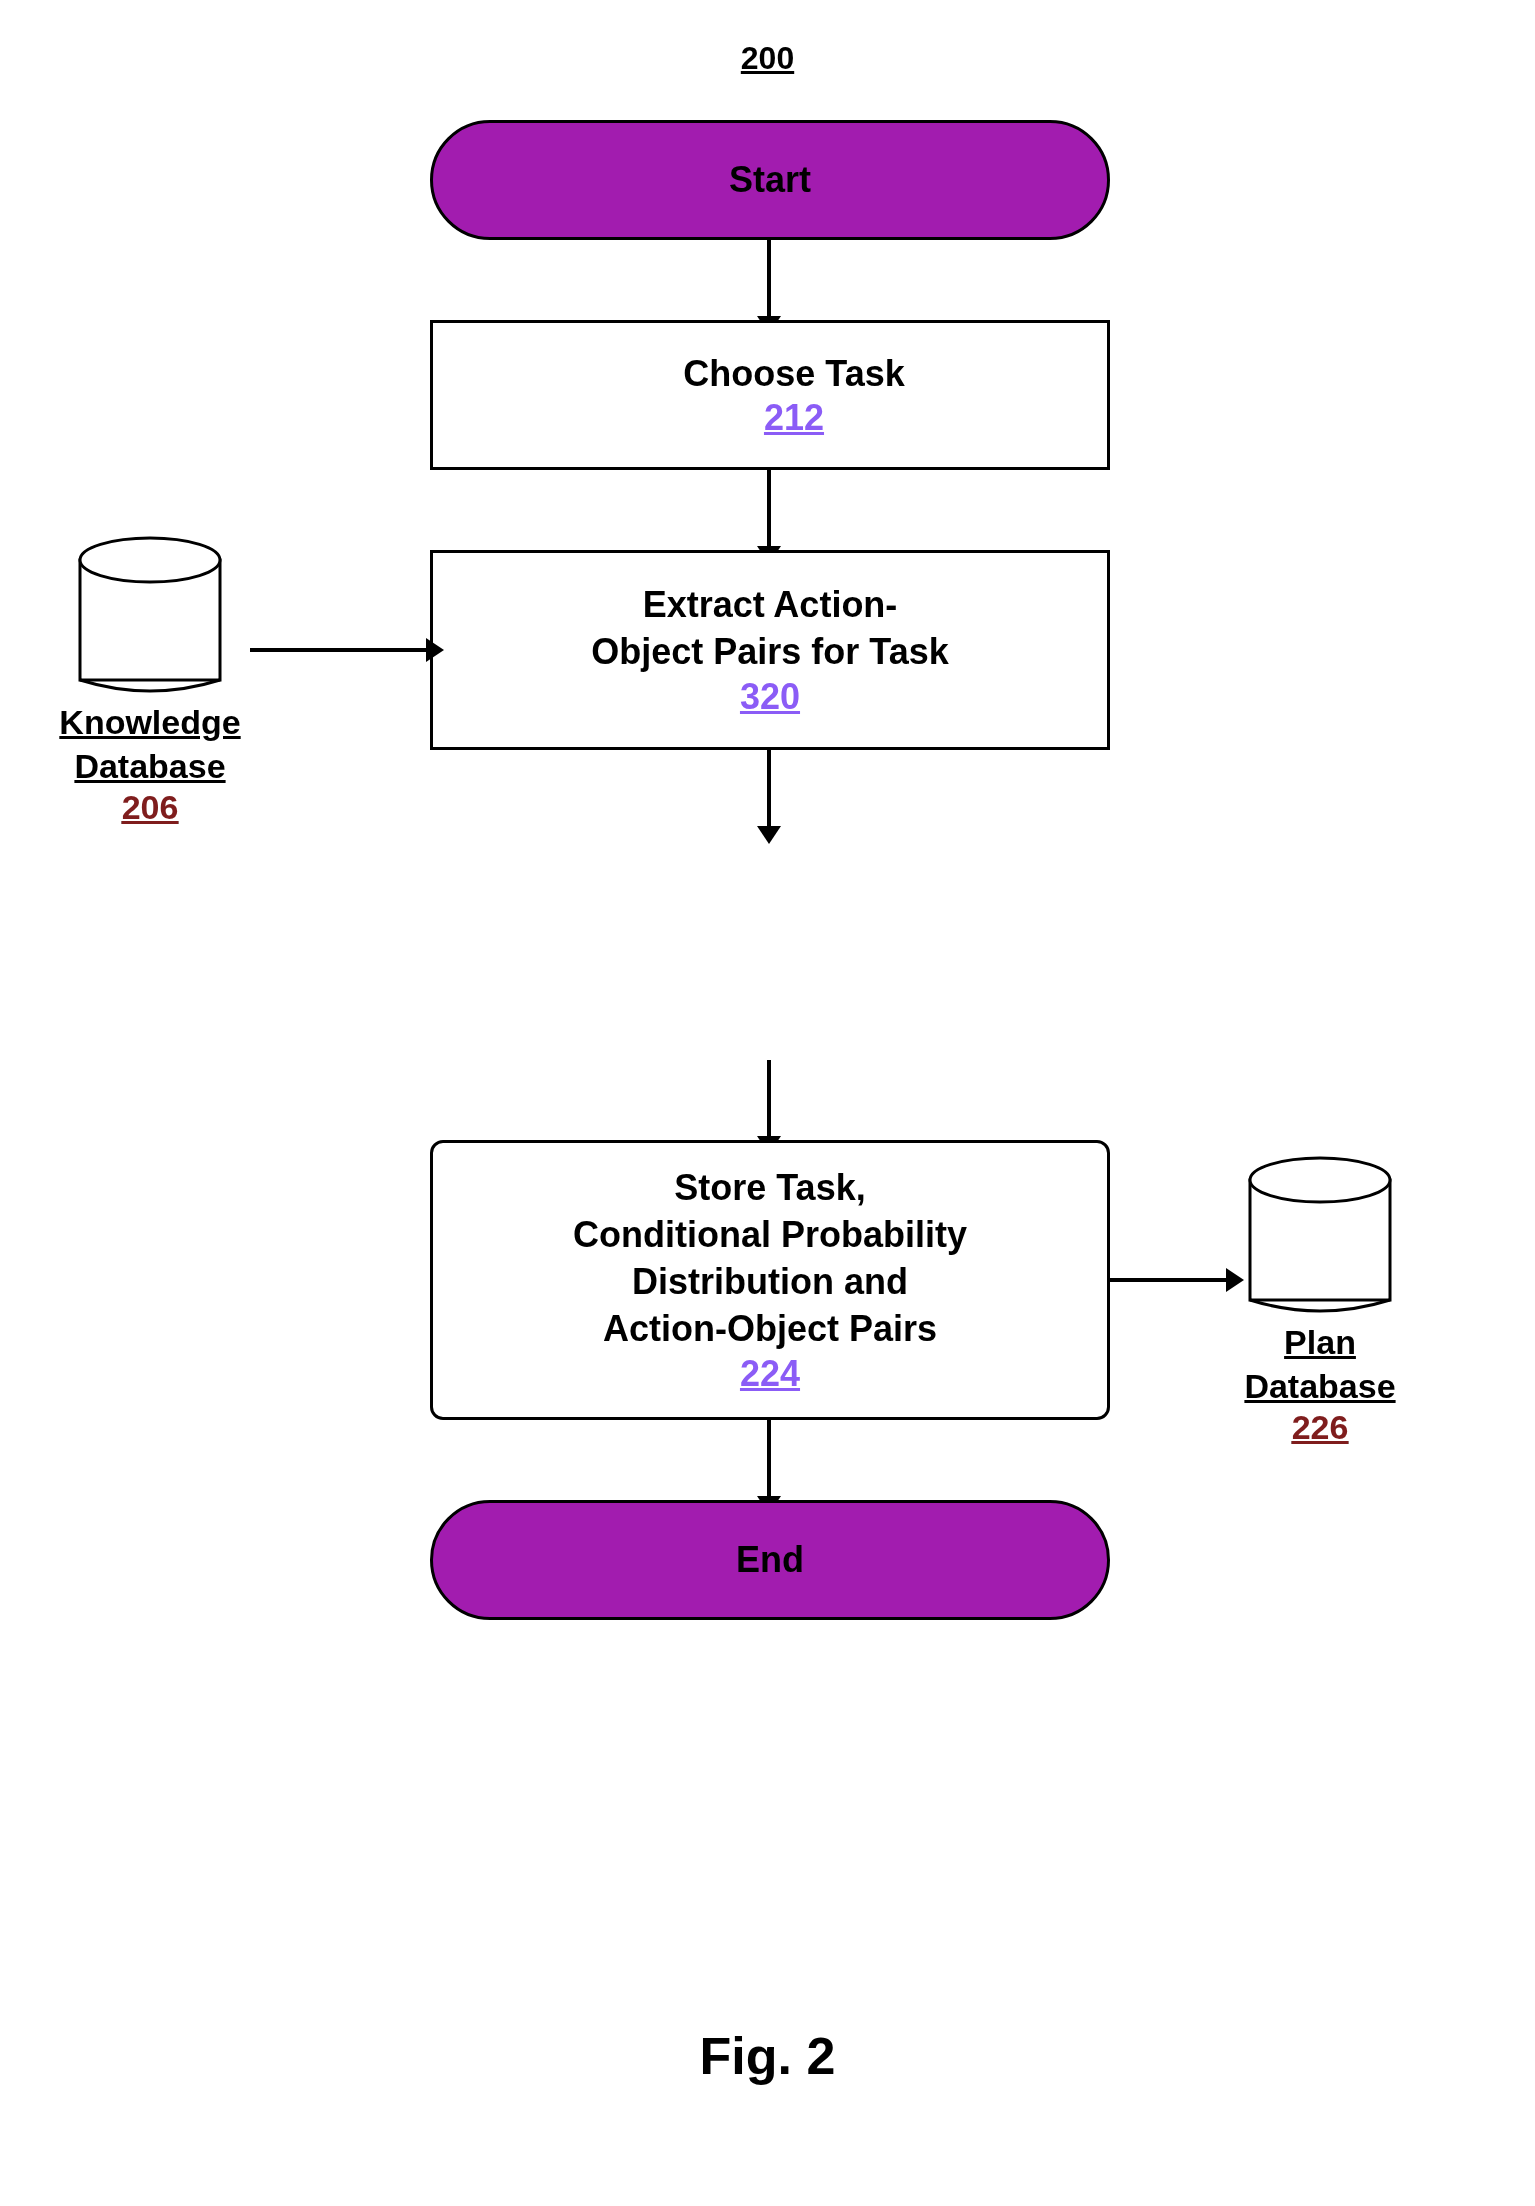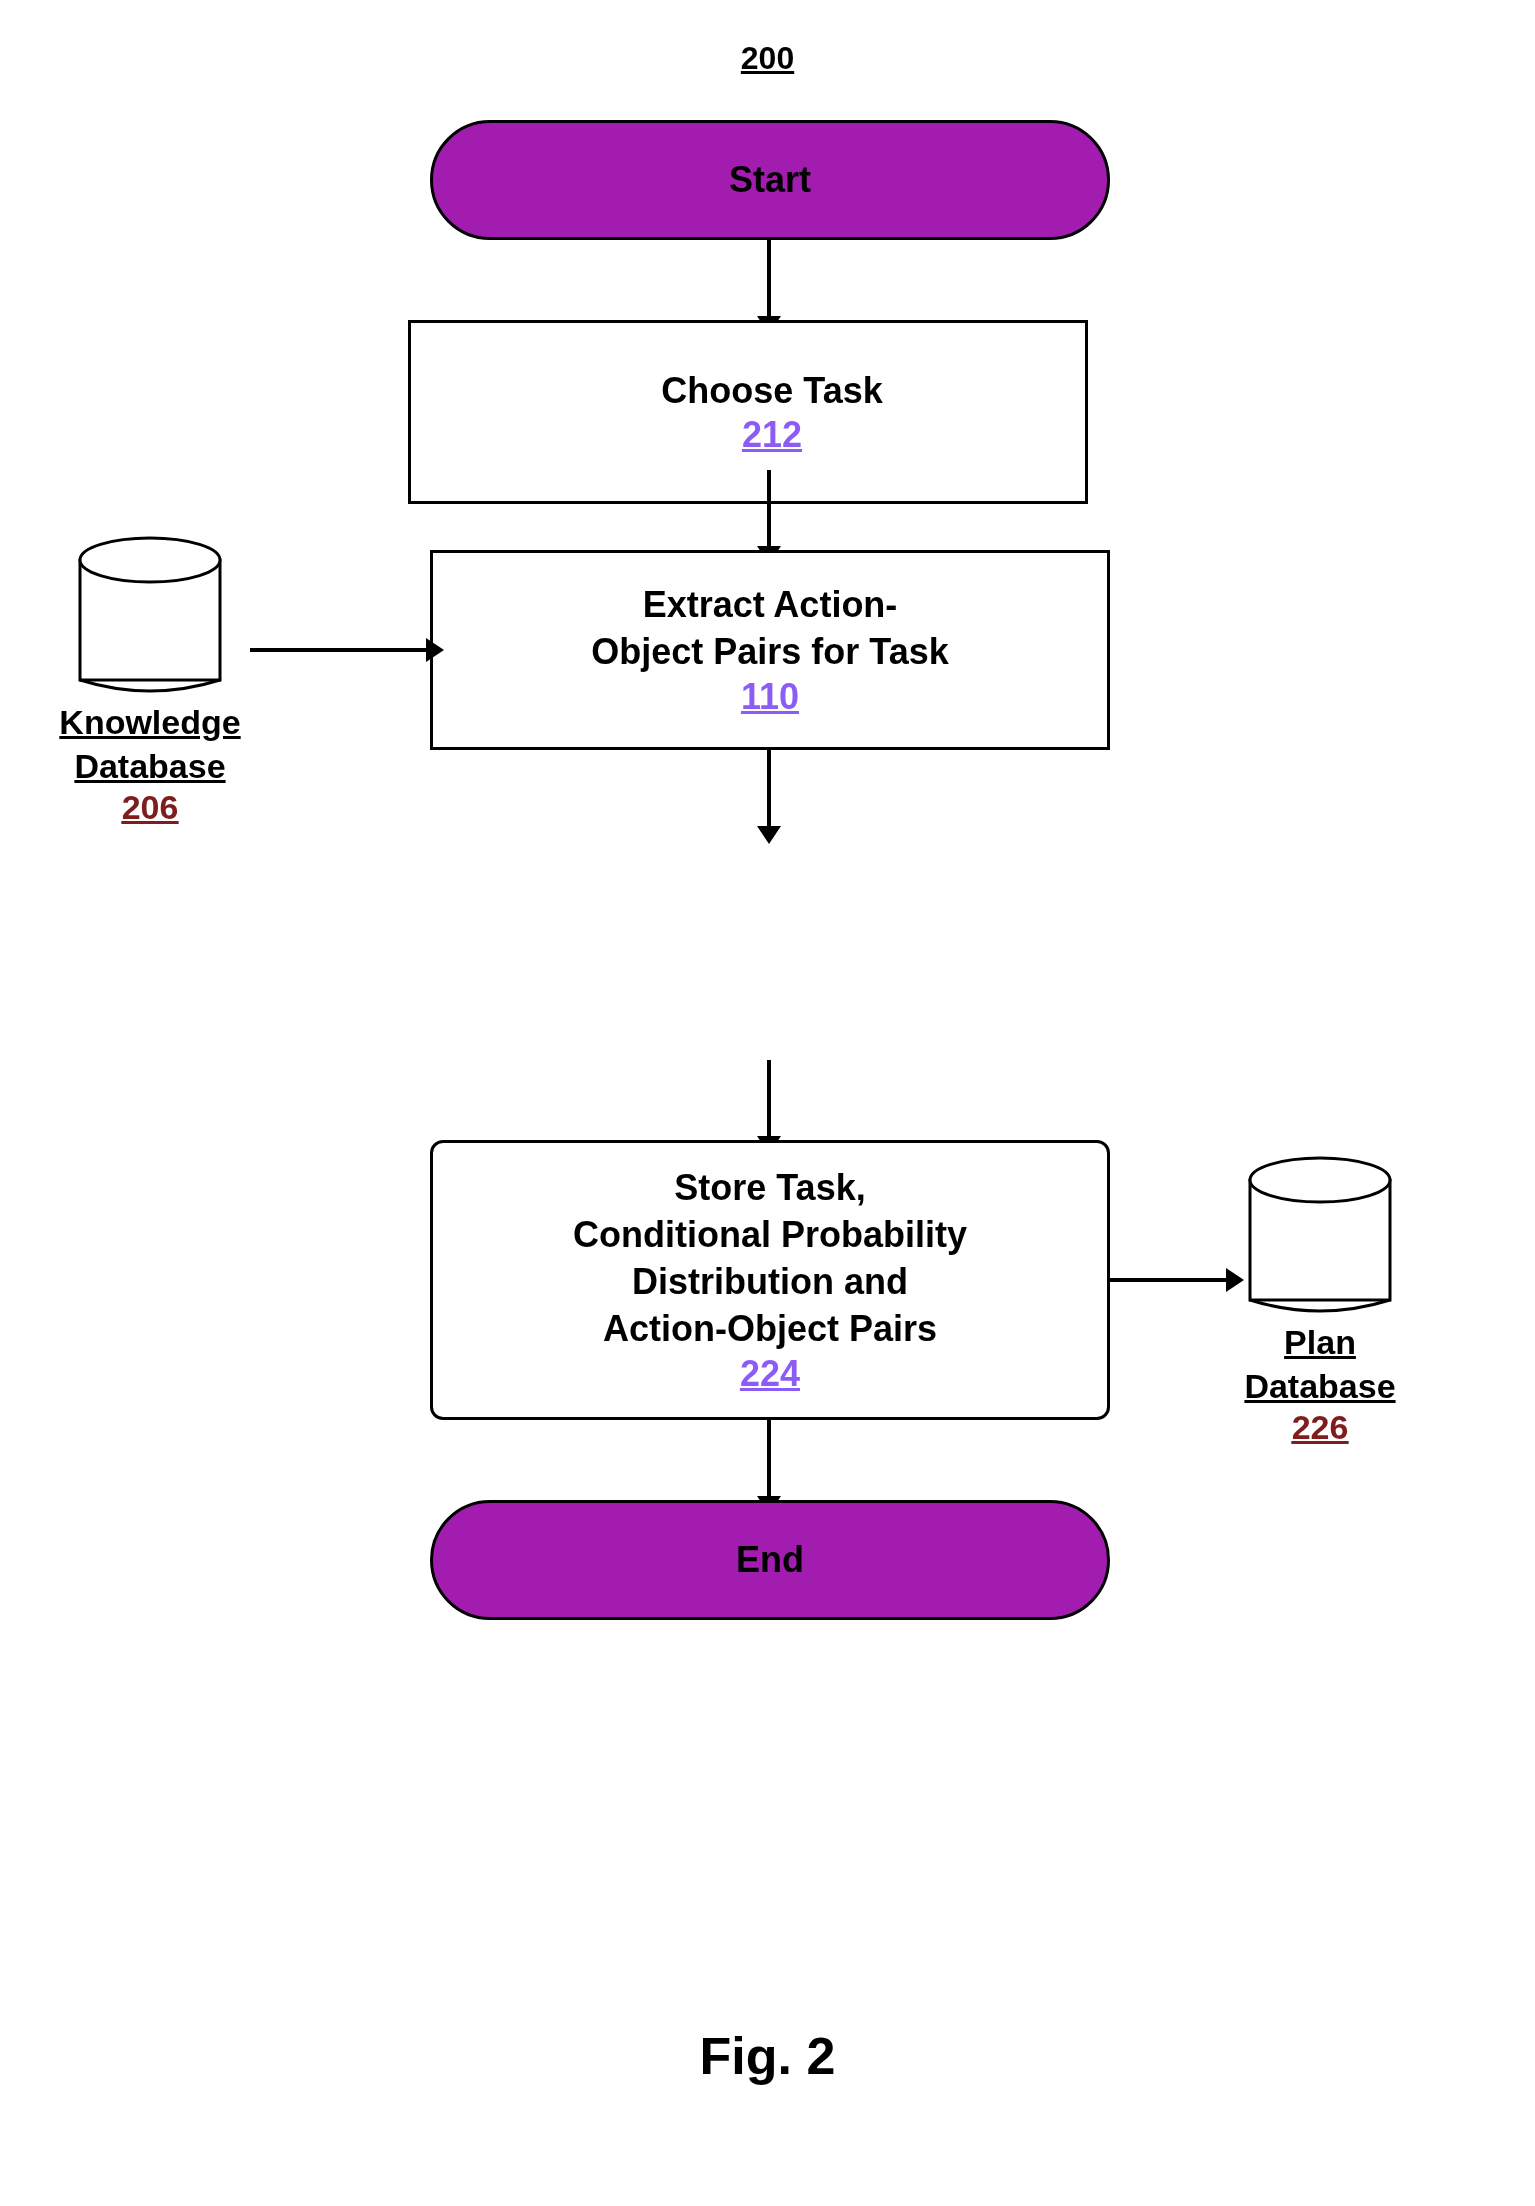--- a/index.html
+++ b/index.html
@@ -148,31 +148,31 @@
 <div class="diagram-container">
 
   <div class="diagram-number">200</div>
 
   <div class="rounded-box" style="left: 430px; top: 120px; width: 680px; height: 120px;">
     <span class="box-label">Start</span>
   </div>
 
   <div class="arrow-down" style="left: 767px; top: 240px; height: 80px;"></div>
 
-  <div class="rect-box" style="left: 408px; top: 320px; width: 680px; height: 184px; padding-left: 48px;">
+  <div class="rect-box" style="left: 430px; top: 320px; width: 680px; height: 150px; padding-left: 48px;">
     <span class="box-label">Choose Task</span>
     <span class="box-number">212</span>
   </div>
 
   <div class="arrow-down" style="left: 767px; top: 470px; height: 80px;"></div>
 
   <div class="rect-box" style="left: 430px; top: 550px; width: 680px; height: 200px;">
     <span class="box-label" style="white-space: pre-line; text-align: center;">Extract Action-
 Object Pairs for Task</span>
-    <span class="box-number">110</span>
+    <span class="box-number">320</span>
   </div>
 
   <div class="arrow-down" style="left: 767px; top: 750px; height: 80px;"></div>
 
 
   <div class="arrow-down" style="left: 767px; top: 1060px; height: 80px;"></div>
 
   <div class="rect-box" style="left: 430px; top: 1140px; width: 680px; height: 280px; border-radius: 13px;">
     <span class="box-label" style="white-space: pre-line; text-align: center;">Store Task,
 Conditional Probability

